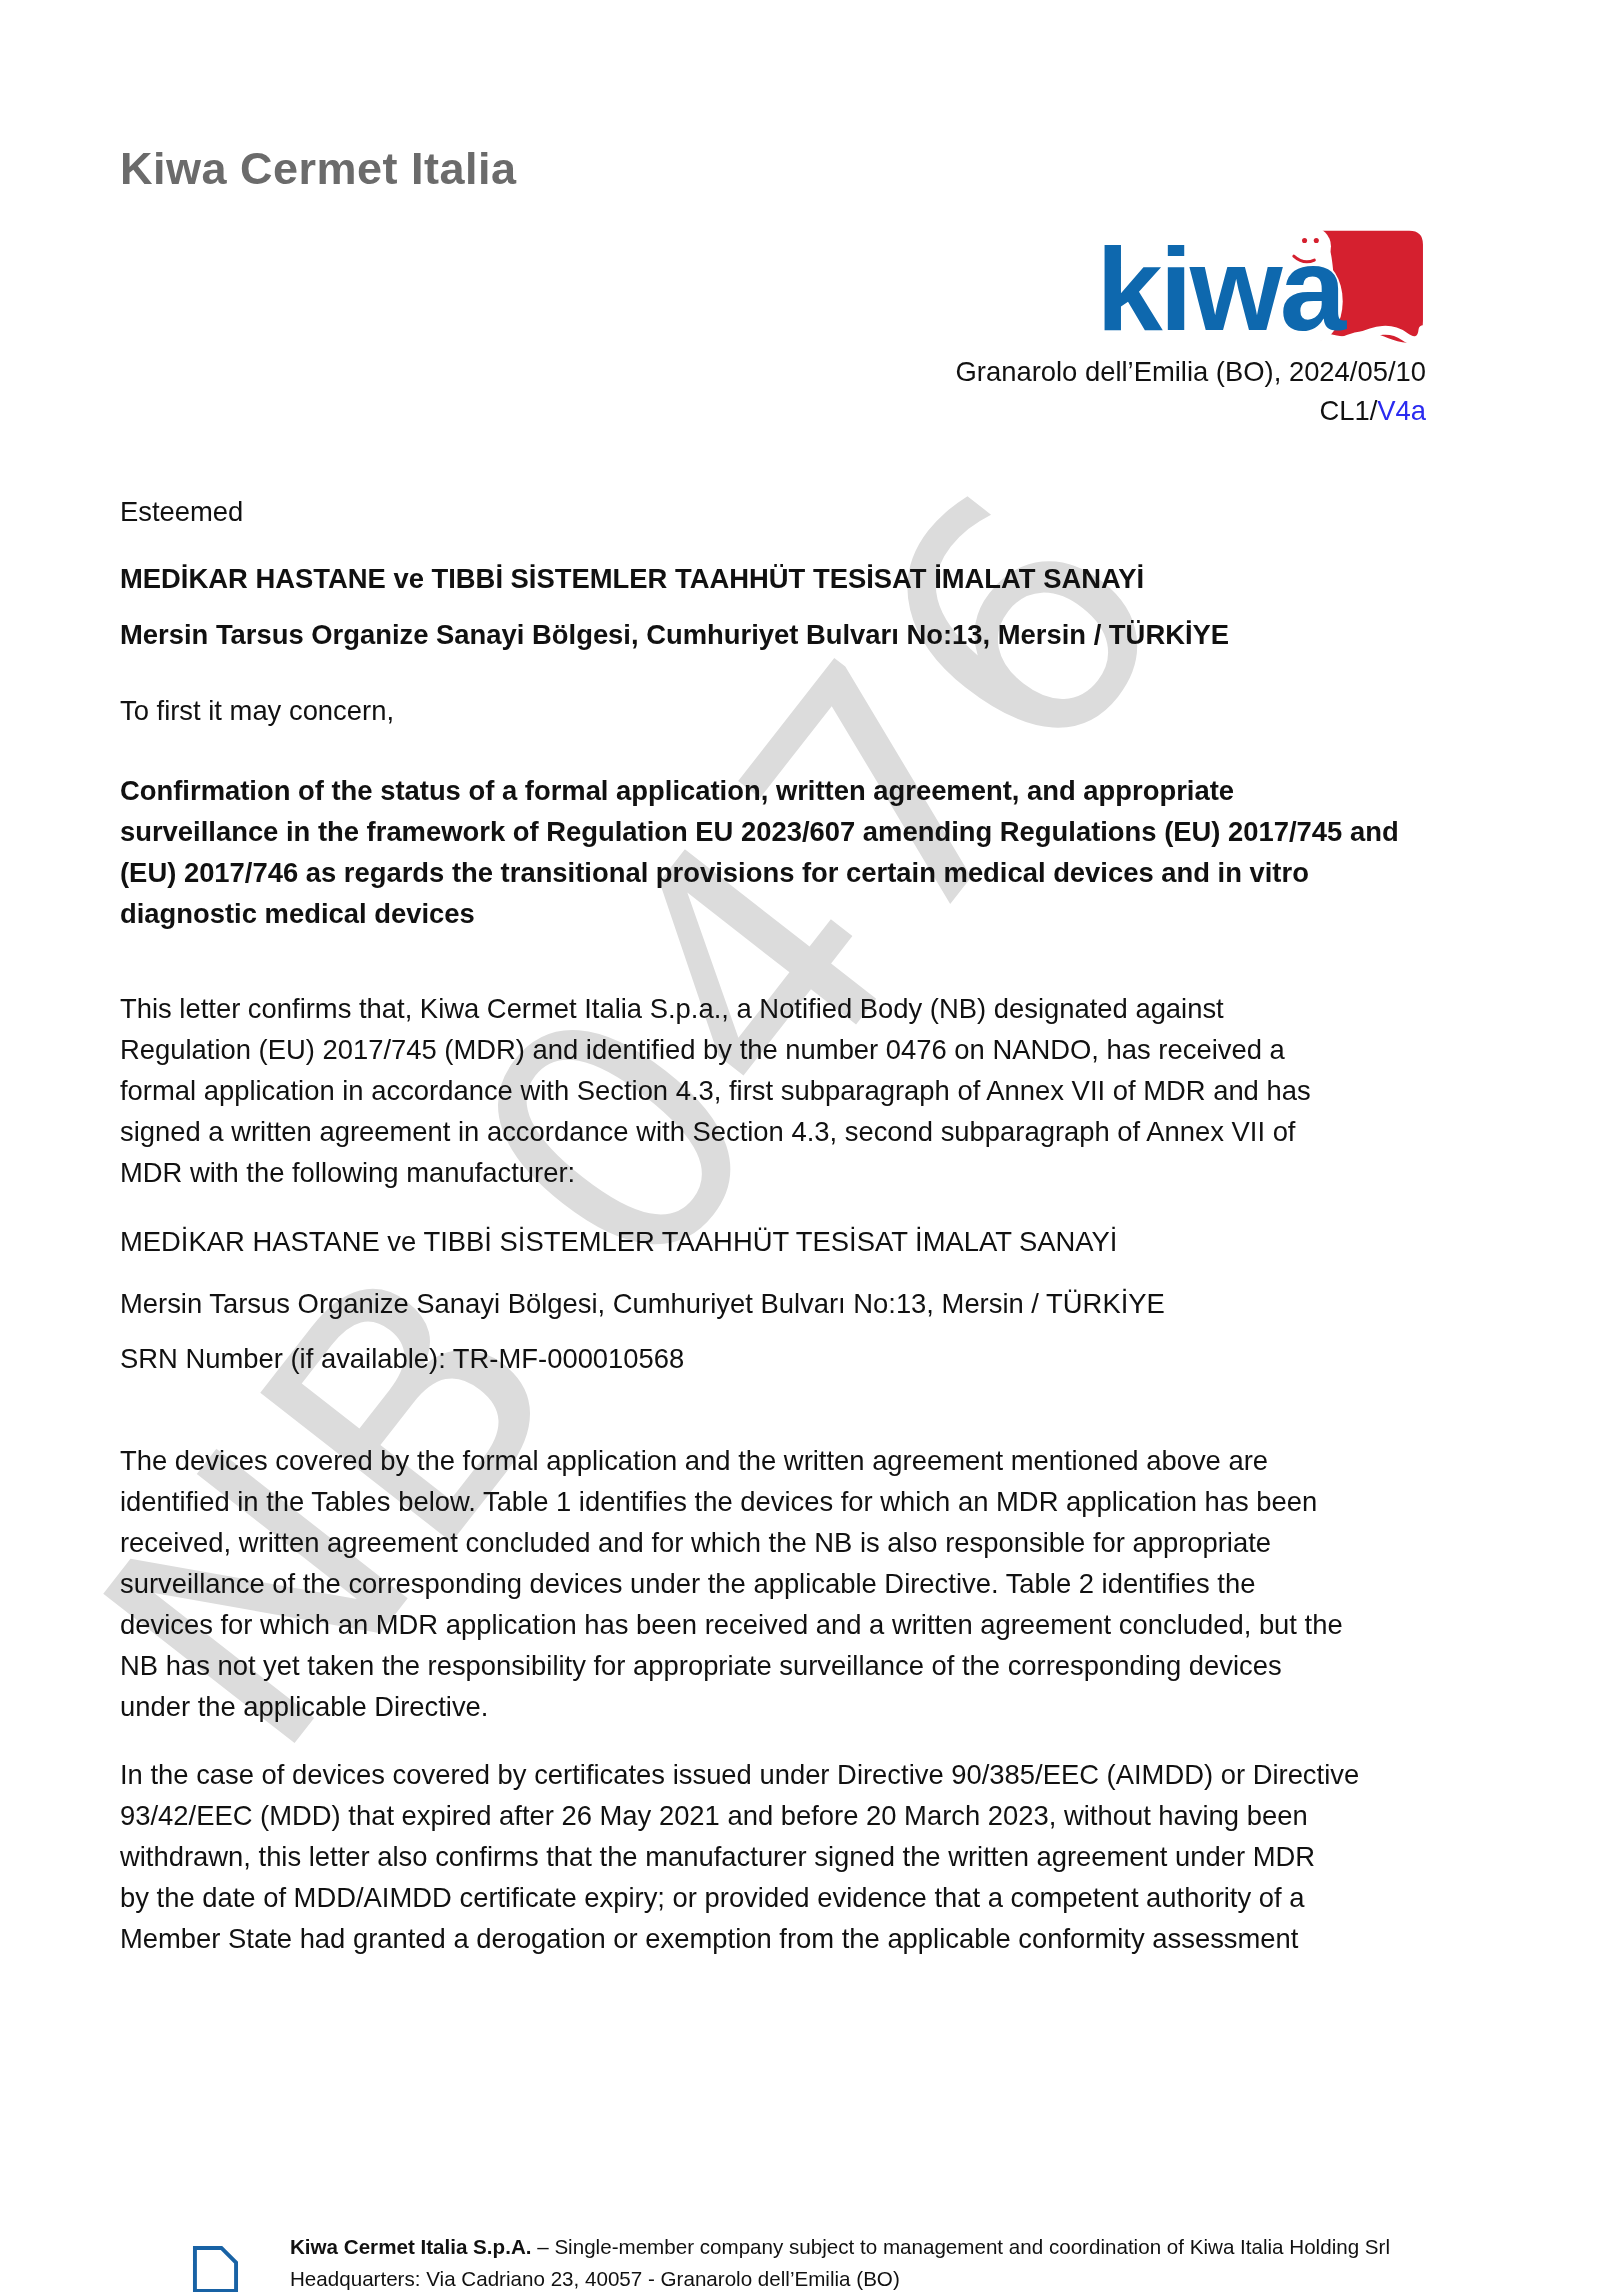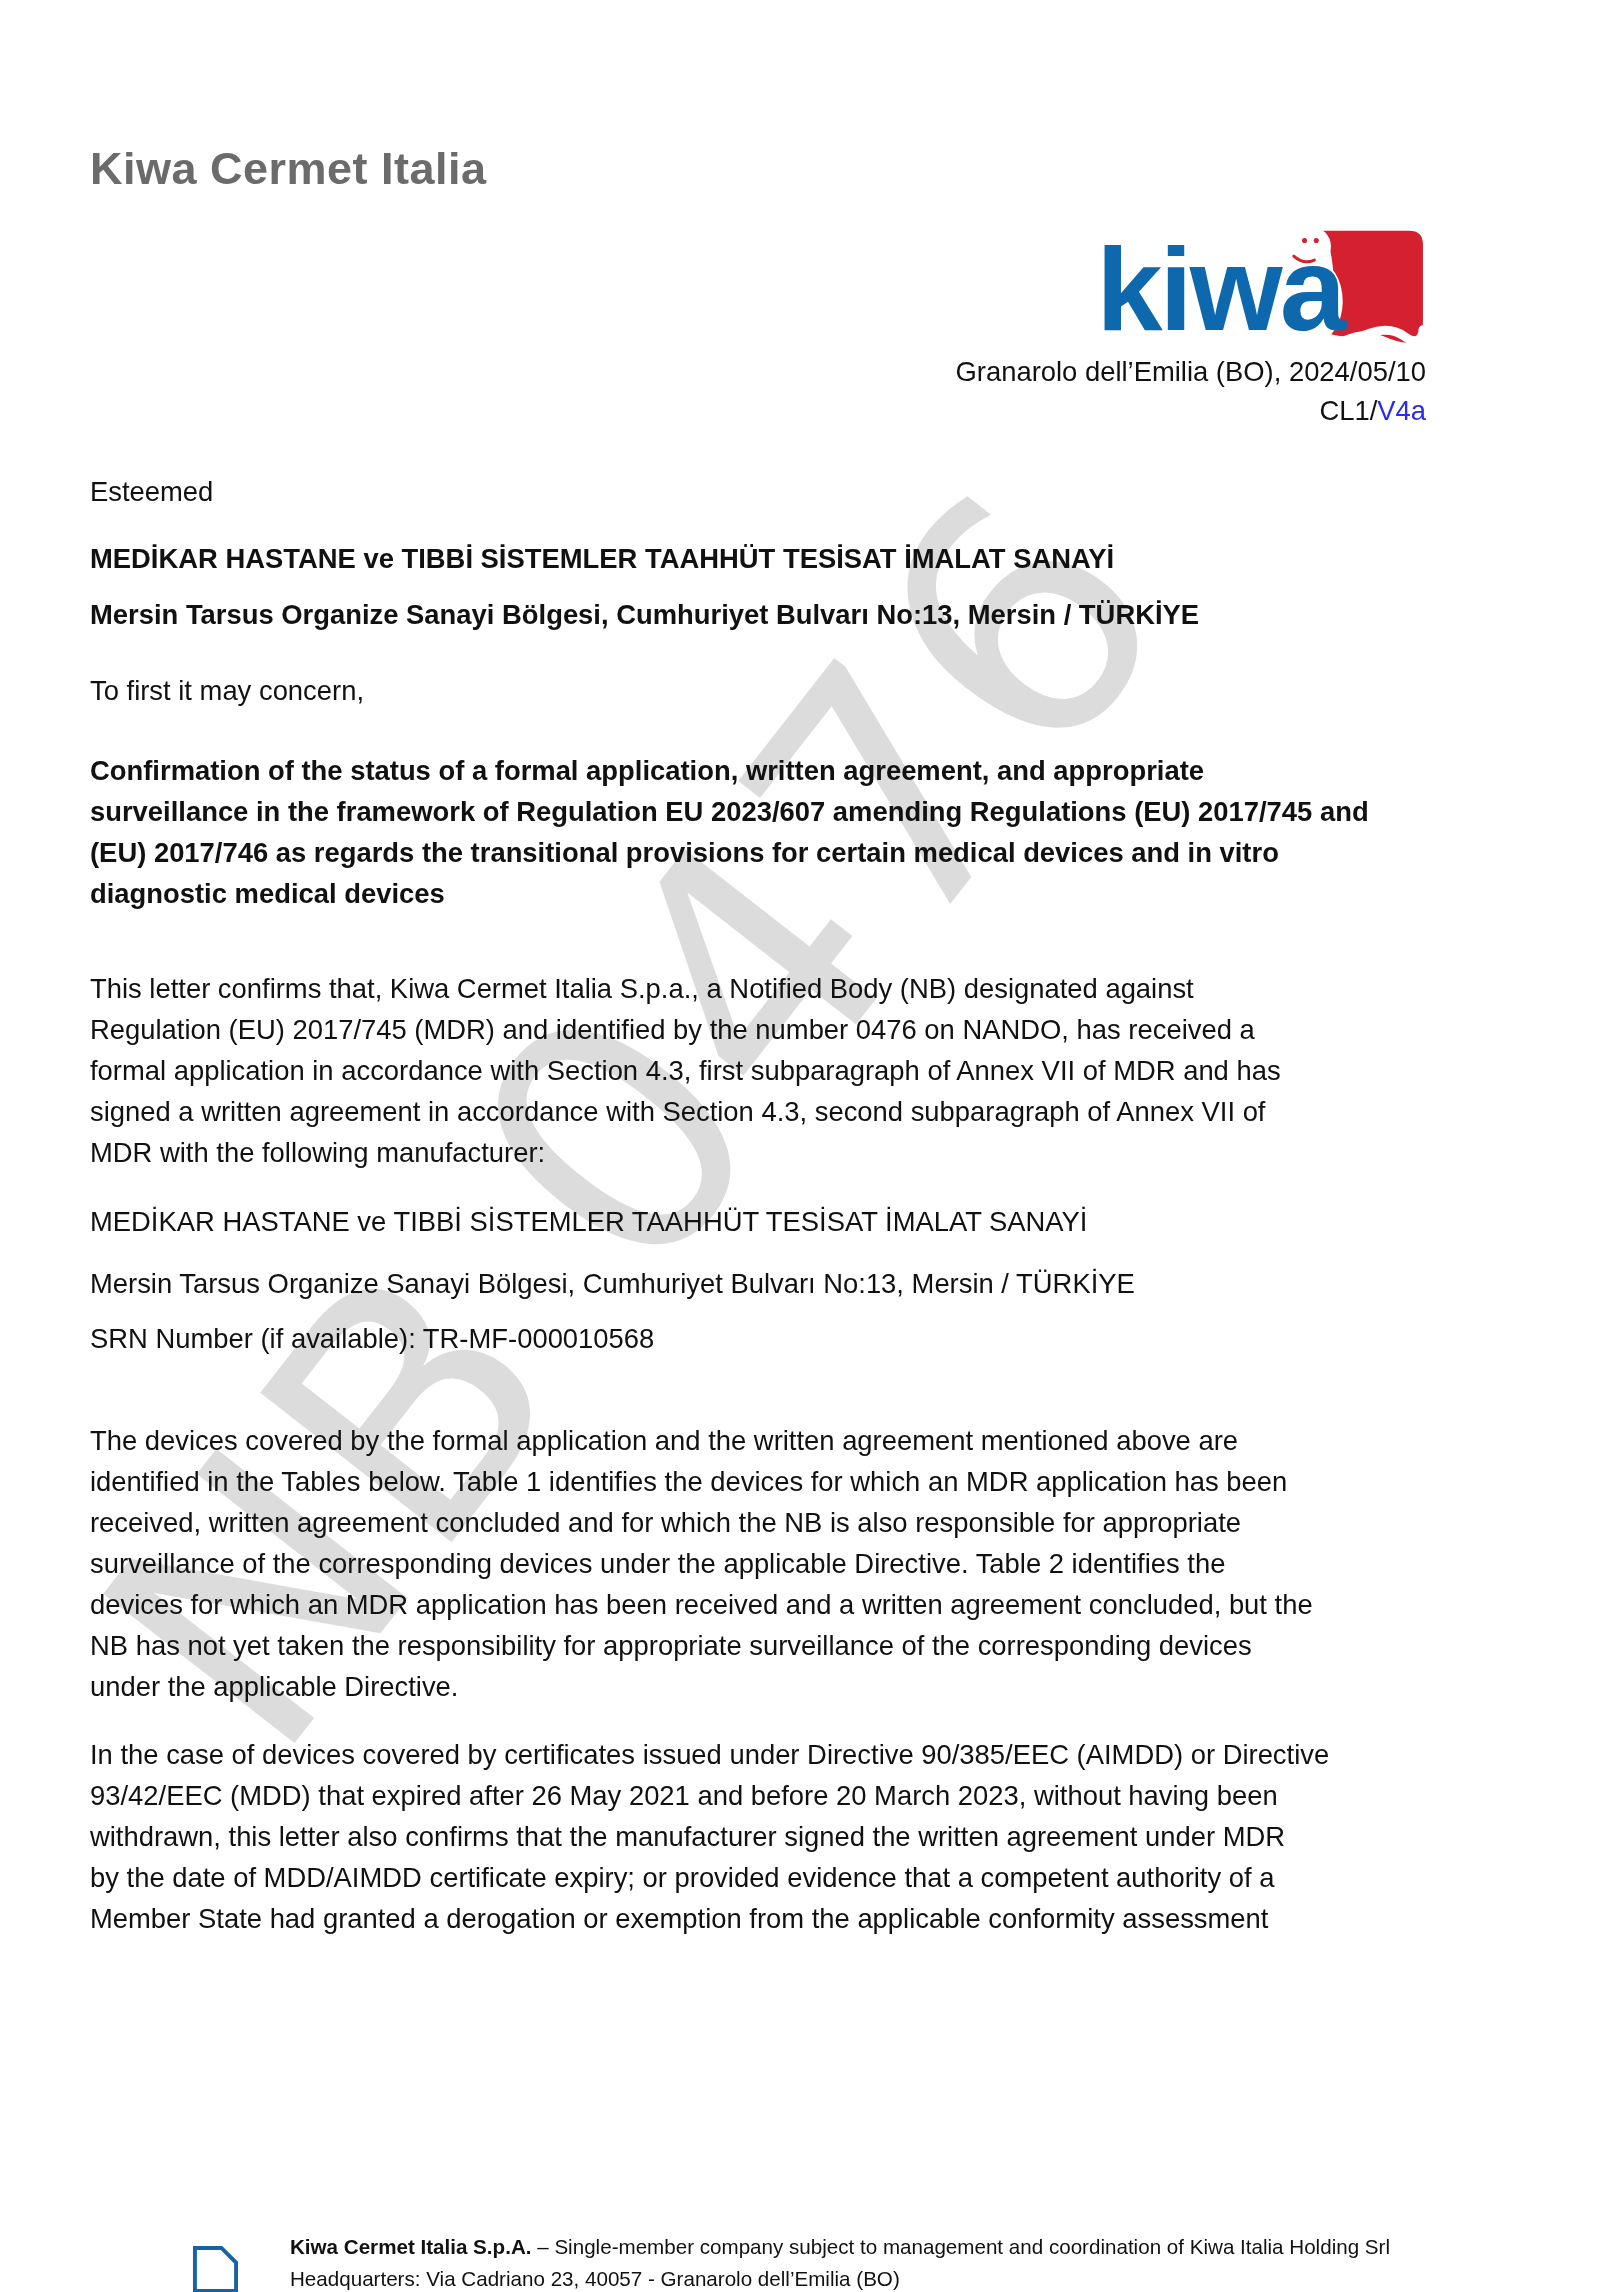--- a/index.html
+++ b/index.html
@@ -19,37 +19,37 @@
     font-family:"DejaVu Sans", sans-serif;
     font-size:333px; font-weight:400;
     color:#dcdcdc; white-space:nowrap;
     z-index:0; letter-spacing:5.9px;
     user-select:none;
   }
 
   
   .logo { position:absolute; left:1100px; top:74px; z-index:2; }
 
-  .content { position:relative; z-index:1; padding:0 195px 0 90px; }
+  .content { position:relative; z-index:1; padding:0 195px 0 120px; }
 
   .doc-title {
     margin:143px 0 0 0;
     font-size:45px; line-height:52px; font-weight:700;
     color:#6b6b6b; letter-spacing:0.5px;
   }
 
   .header-right { margin-top:157px; text-align:right; font-size:27.4px; line-height:39px; }
   .division { color:#1c70b7; font-weight:700; letter-spacing:0.2px; }
   .doc-code .prefix { color:#111111; }
   .doc-code .version { color:#2a2af0; }
 
   
   p { margin:0; font-size:27.4px; line-height:41px; white-space:pre; }
 
-  .m-salutation        { margin-top:41px; }
+  .m-salutation        { margin-top:61px; }
   .m-recipient-name    { margin-top:25.5px; font-weight:700; }
   .m-recipient-address { margin-top:15.7px; font-weight:700; }
   .m-reference         { margin-top:47px; font-weight:700; text-align:center; }
   .m-greeting          { margin-top:35px; }
   .m-subject           { margin-top:39px; font-weight:700; }
   .m-confirm           { margin-top:54px; }
   .m-manuf-name        { margin-top:27.4px; }
   .m-manuf-address     { margin-top:21.6px; }
   .m-srn               { margin-top:13.7px; }
   .m-tables            { margin-top:61px; }

